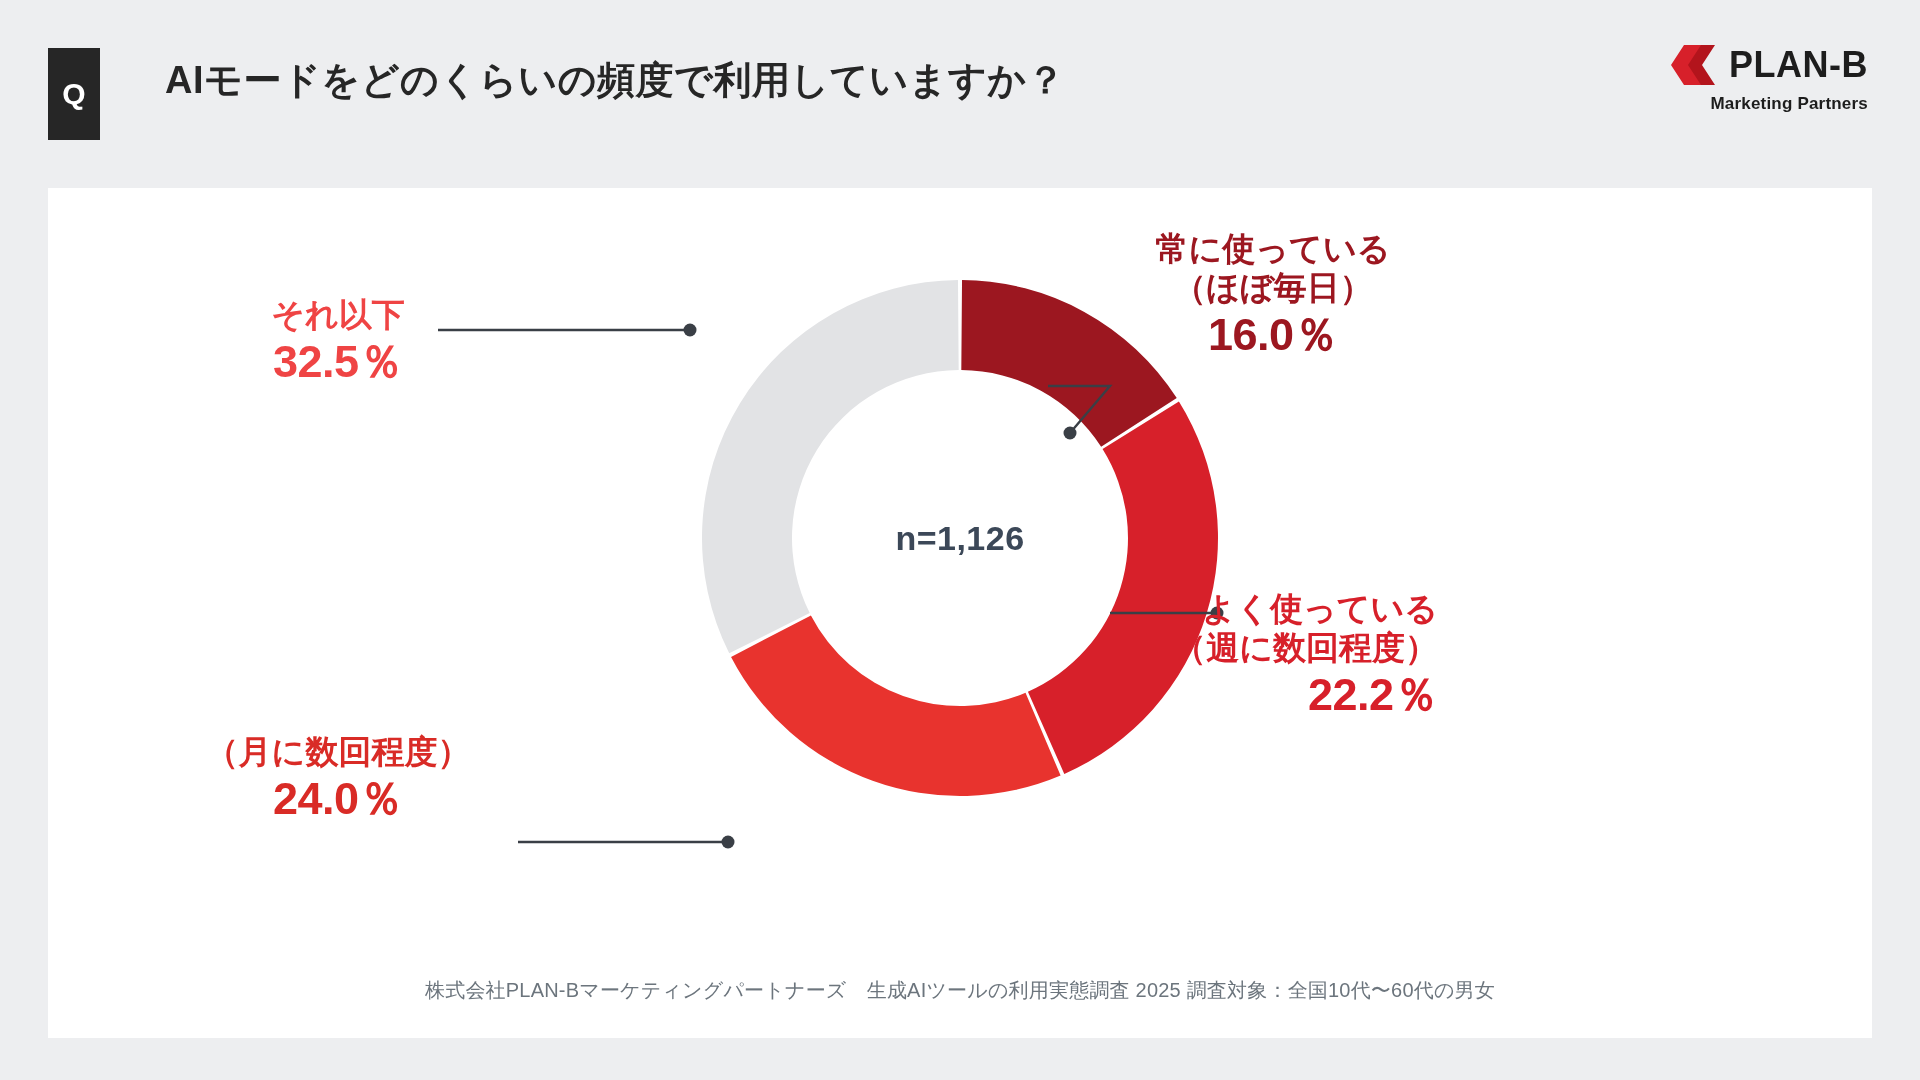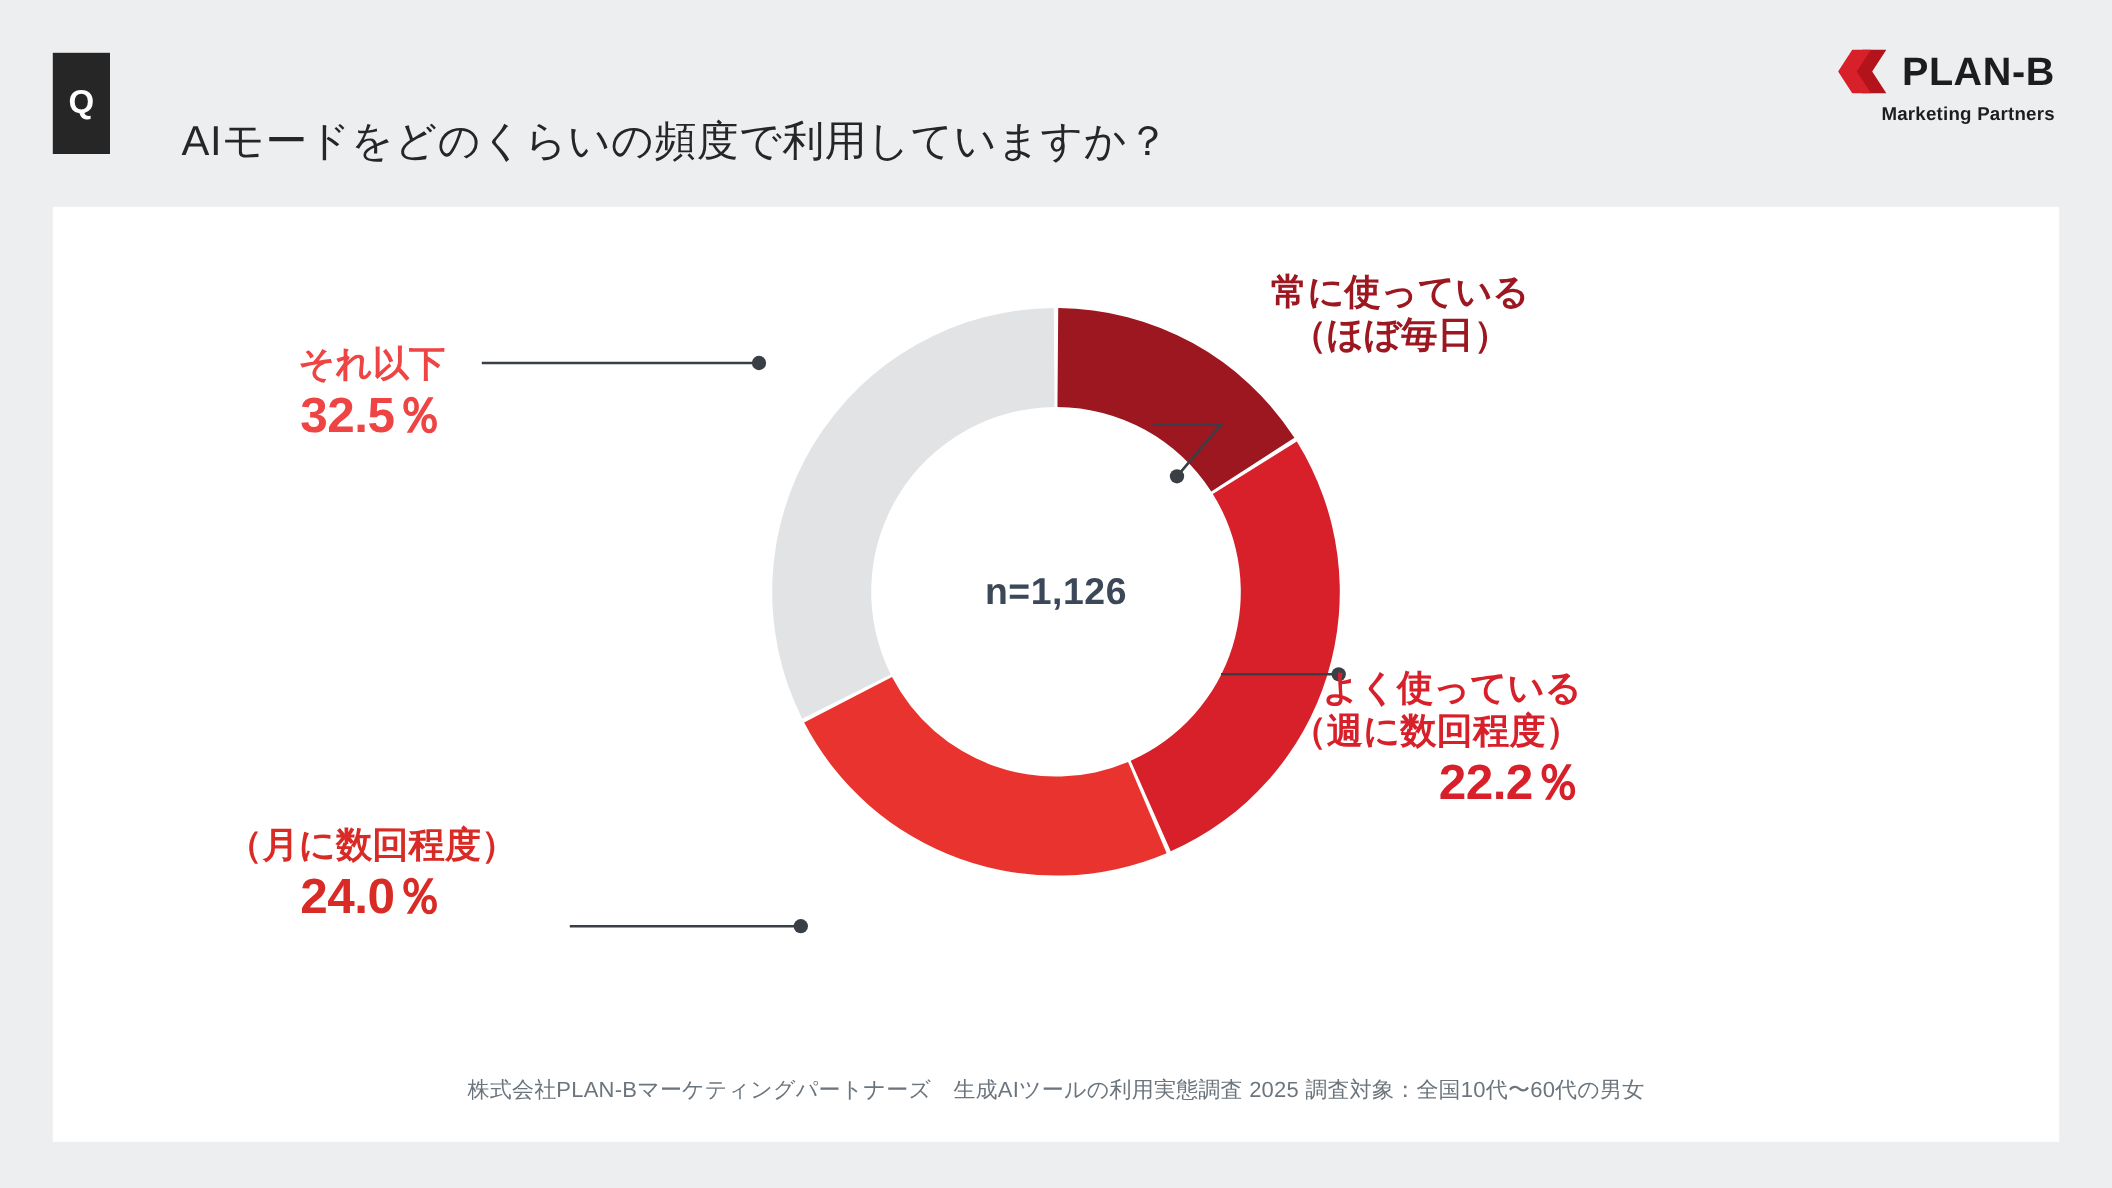--- a/index.html
+++ b/index.html
@@ -18,22 +18,22 @@
     position:absolute; left:48px; top:48px;
     width:52px; height:92px;
     background:#262626;
     display:flex; align-items:center; justify-content:center;
   }
   #q-badge span {
     color:#ffffff; font-size:30px; font-weight:bold; line-height:1;
   }
   #page-title {
     position:absolute; left:165px; top:55px;
-    font-size:38px; font-weight:normal; color:#262626;
-    letter-spacing:0.5px; white-space:nowrap;margin-top:48px;
+    font-size:38px; font-weight:bold; color:#262626;
+    letter-spacing:0.5px; white-space:nowrap;
   }
 
   
   #logo {
     position:absolute; right:52px; top:42px;
     width:232px; height:78px;
   }
   #logo-top {
     display:flex; align-items:center; justify-content:flex-end; gap:14px; height:46px;
   }
@@ -64,21 +64,21 @@
   #center-label {
     position:absolute; left:632px; top:70px;
     width:560px; height:560px;
     display:flex; align-items:center; justify-content:center;
     font-size:34px; font-weight:bold; color:#3c4858;
     letter-spacing:0.5px;
     pointer-events:none;
   }
   #leaders { position:absolute; left:0; top:0; width:1824px; height:790px; }
 
-  .callout { position:absolute; line-height:1.18; white-space:nowrap;margin-top:16px; }
+  .callout { position:absolute; line-height:1.18; white-space:nowrap; }
   .callout .l1, .callout .l2 { font-size:33px; font-weight:bold; }
   .callout .pct { font-size:45px; font-weight:bold; letter-spacing:-0.5px; }
 
   
   #callout-always { left:1060px; top:42px; text-align:center; width:330px; color:#9c1720; }
   
   #callout-often  { left:1060px; top:402px; text-align:right; width:330px; color:#d7202a; }
   
   #callout-sometimes { left:120px; top:545px; text-align:center; width:340px; color:#d92b26; }
   
@@ -151,20 +151,21 @@
 
       <g>
         <polyline points="390,142 642,142" fill="none" stroke="#3a3f46" stroke-width="2.4"></polyline>
         <circle cx="642" cy="142" r="6.5" fill="#3a3f46"></circle>
       </g>
     </svg>
 
     <div class="callout" id="callout-always">
       <div class="l1">常に使っている</div>
       <div class="l2">（ほぼ毎日）</div>
+      <div class="pct">16.0％</div>
     </div>
 
     <div class="callout" id="callout-often">
       <div class="l1">よく使っている</div>
       <div class="l2">（週に数回程度）</div>
       <div class="pct">22.2％</div>
     </div>
 
     <div class="callout" id="callout-sometimes">
       <div class="l2">（月に数回程度）</div>

